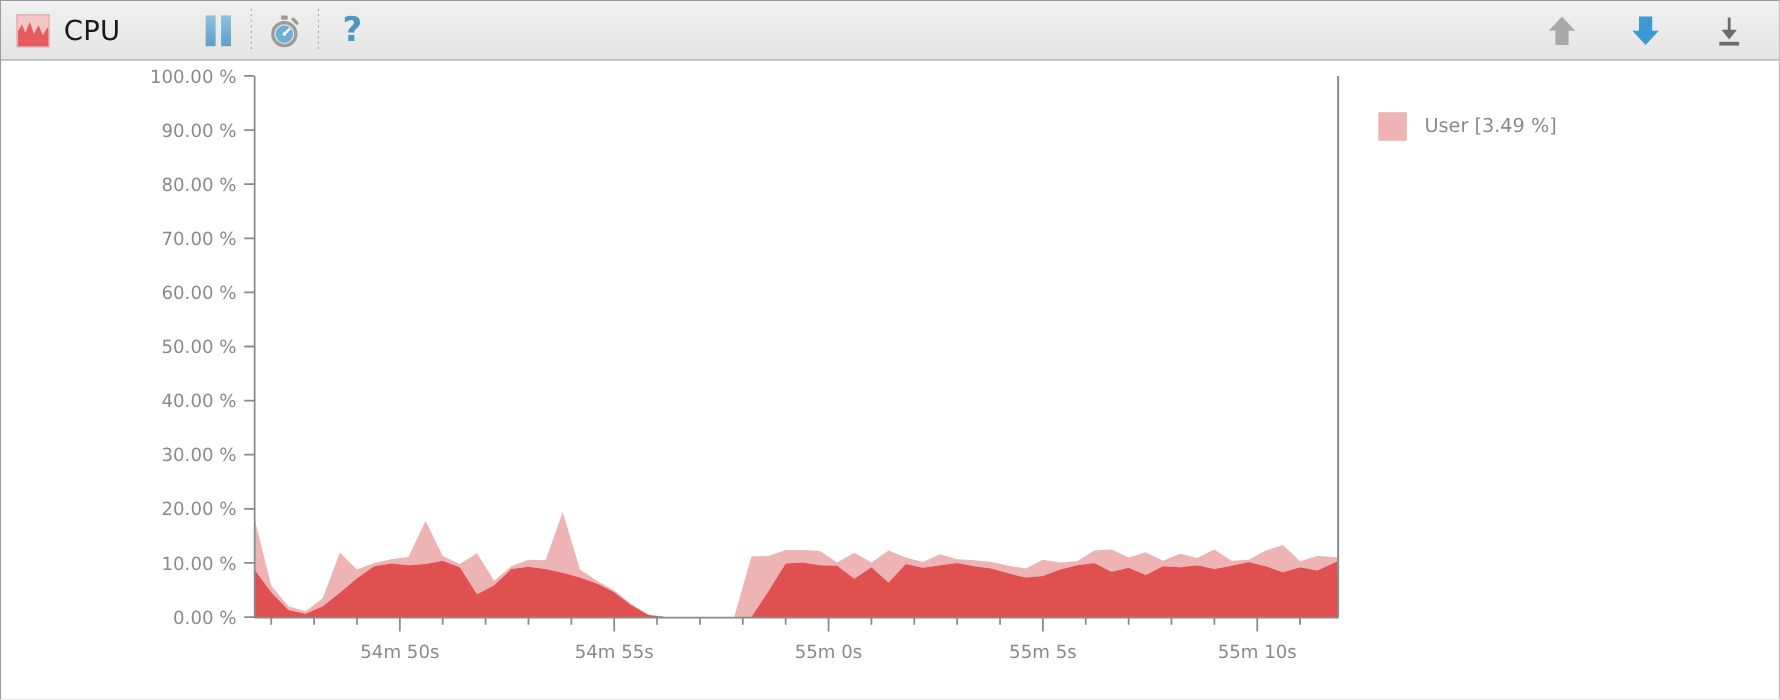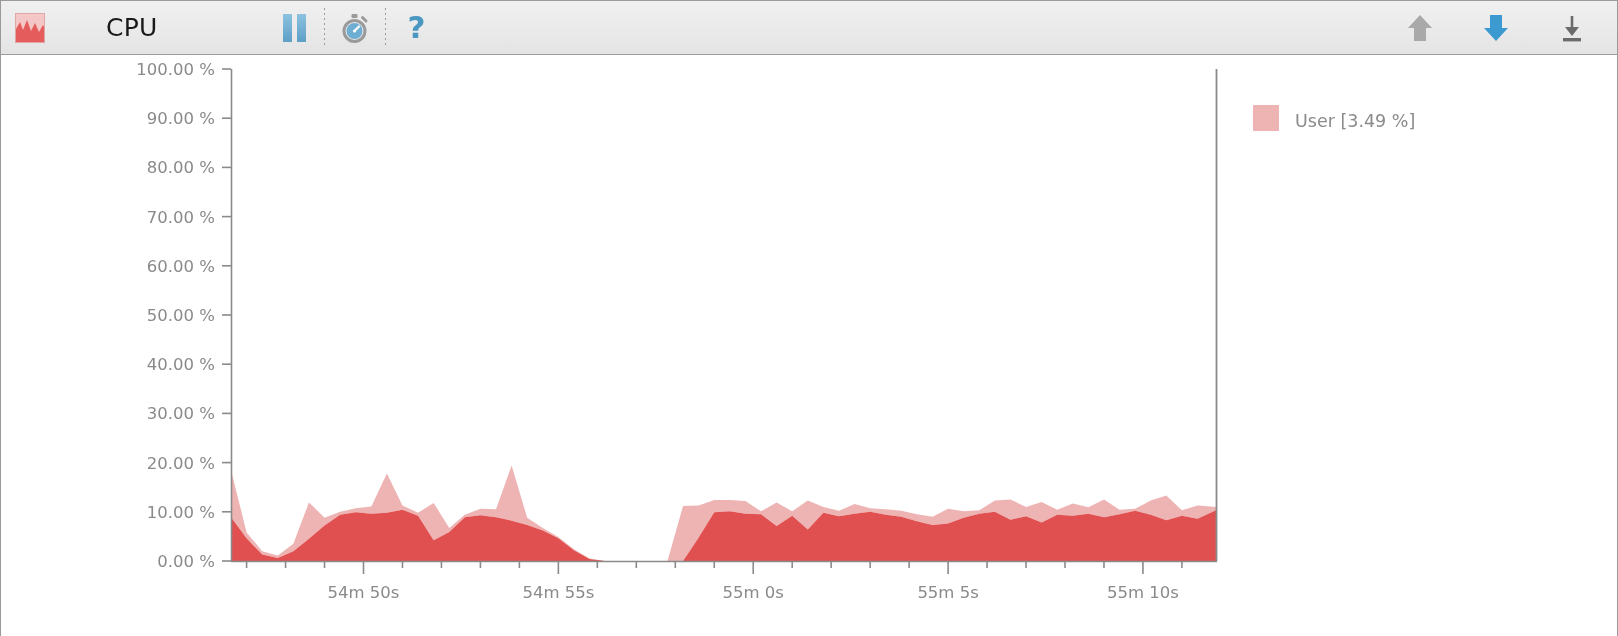--- a/index.html
+++ b/index.html
@@ -18,21 +18,21 @@
   }
 
   
   #toolbar {
     position: absolute; left: 0; top: 0;
     width: 1616px; height: 54px;
     background: linear-gradient(to bottom, #f0f0f0 0%, #eaeaea 55%, #e4e4e4 100%);
     border-bottom: 1px solid #9c9c9c;
     display: flex; align-items: center;
   }
-  .tb-left { display: flex; align-items: center; padding-left: 14px; gap: 48px; }
+  .tb-left { display: flex; align-items: center; padding-left: 14px; }
   .tb-spacer { flex: 1 1 auto; }
   .tb-right { display: flex; align-items: center; padding-right: 22px; gap: 30px; }
 
   .app-icon {
     width: 30px; height: 30px;
     background: #f2c2c2;
     border: 1px solid #dfa6a6;
     position: relative; overflow: hidden;
     flex: 0 0 auto;
   }
@@ -81,21 +81,21 @@
   .xtick-label {
     font-size: 16.5px; fill: #8a8a8a;
     font-family: "DejaVu Sans", "Liberation Sans", sans-serif;
   }
 
   
   #legend {
     position: absolute; left: 1252px; top: 98px;
   }
   .legend-row {
-    display: flex; align-items: flex-end;
+    display: flex; align-items: center;
     height: 32px; margin-bottom: 7px;
   }
   .legend-swatch {
     width: 26px; height: 26px; flex: 0 0 auto;
   }
   .legend-text {
     margin-left: 16px; font-size: 17.5px; color: #8a8a8a;
     white-space: nowrap;
   }
 </style>

